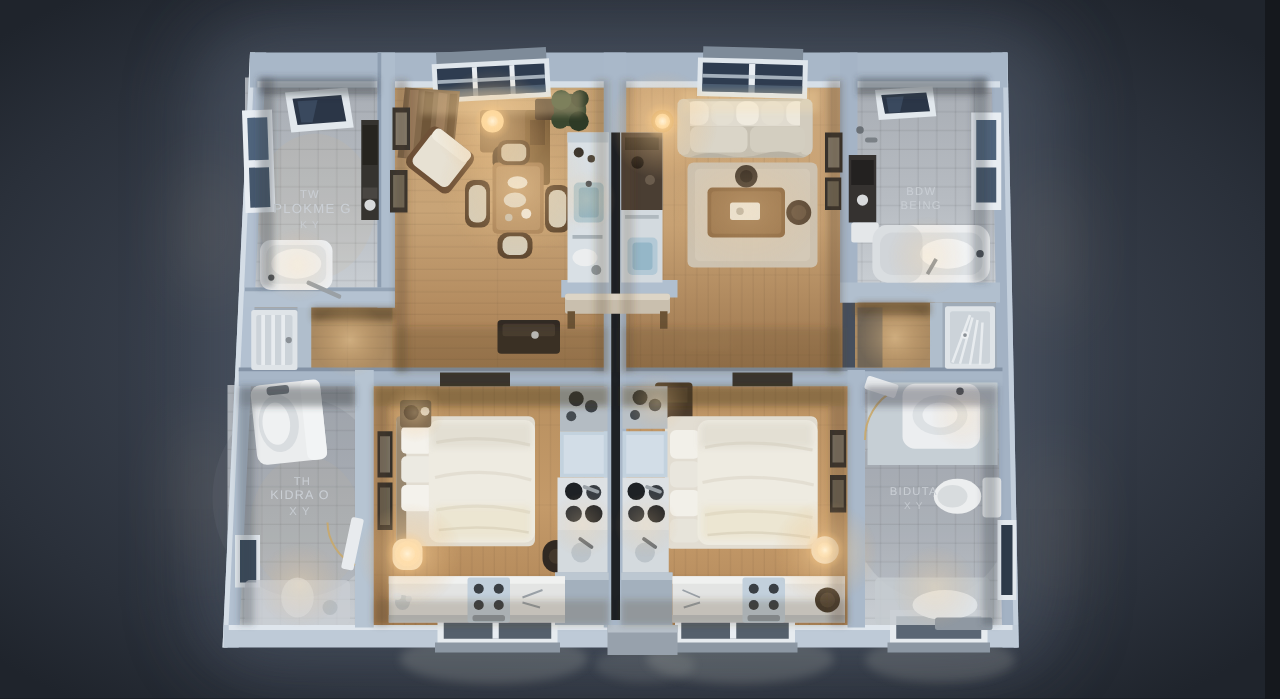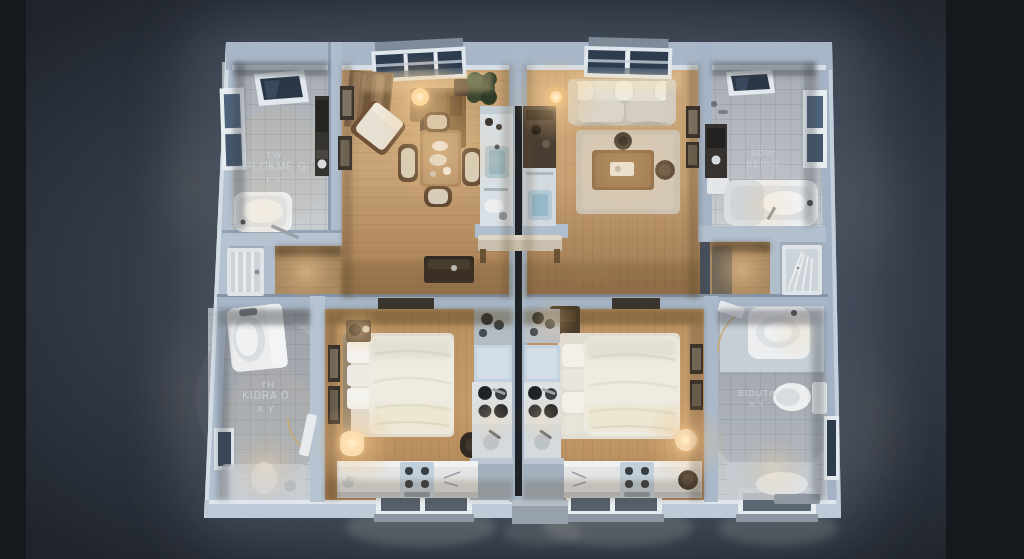--- a/index.html
+++ b/index.html
@@ -1,16 +1,16 @@
 <!DOCTYPE html>
 <html><head>
 <meta charset="utf-8">
 <style>
   html,body{margin:0;padding:0;background:#15181d;}
-  #stage{position:relative;width:920px;height:559px;overflow:hidden;font-family:"Liberation Sans",sans-serif;padding-left:26px;}
+  #stage{position:relative;width:1012px;height:559px;overflow:hidden;font-family:"Liberation Sans",sans-serif;}
   #stage svg{filter:blur(0.4px);}
   text{font-family:"Liberation Sans",sans-serif;}
 </style>
 </head>
 <body>
 <div id="stage">
 <svg width="1024" height="559" viewBox="0 0 1024 559" xmlns="http://www.w3.org/2000/svg">
 <defs>
   <radialGradient id="bgGlow" cx="0.485" cy="0.5" r="0.66">
     <stop offset="0" stop-color="#3e4552"></stop>

